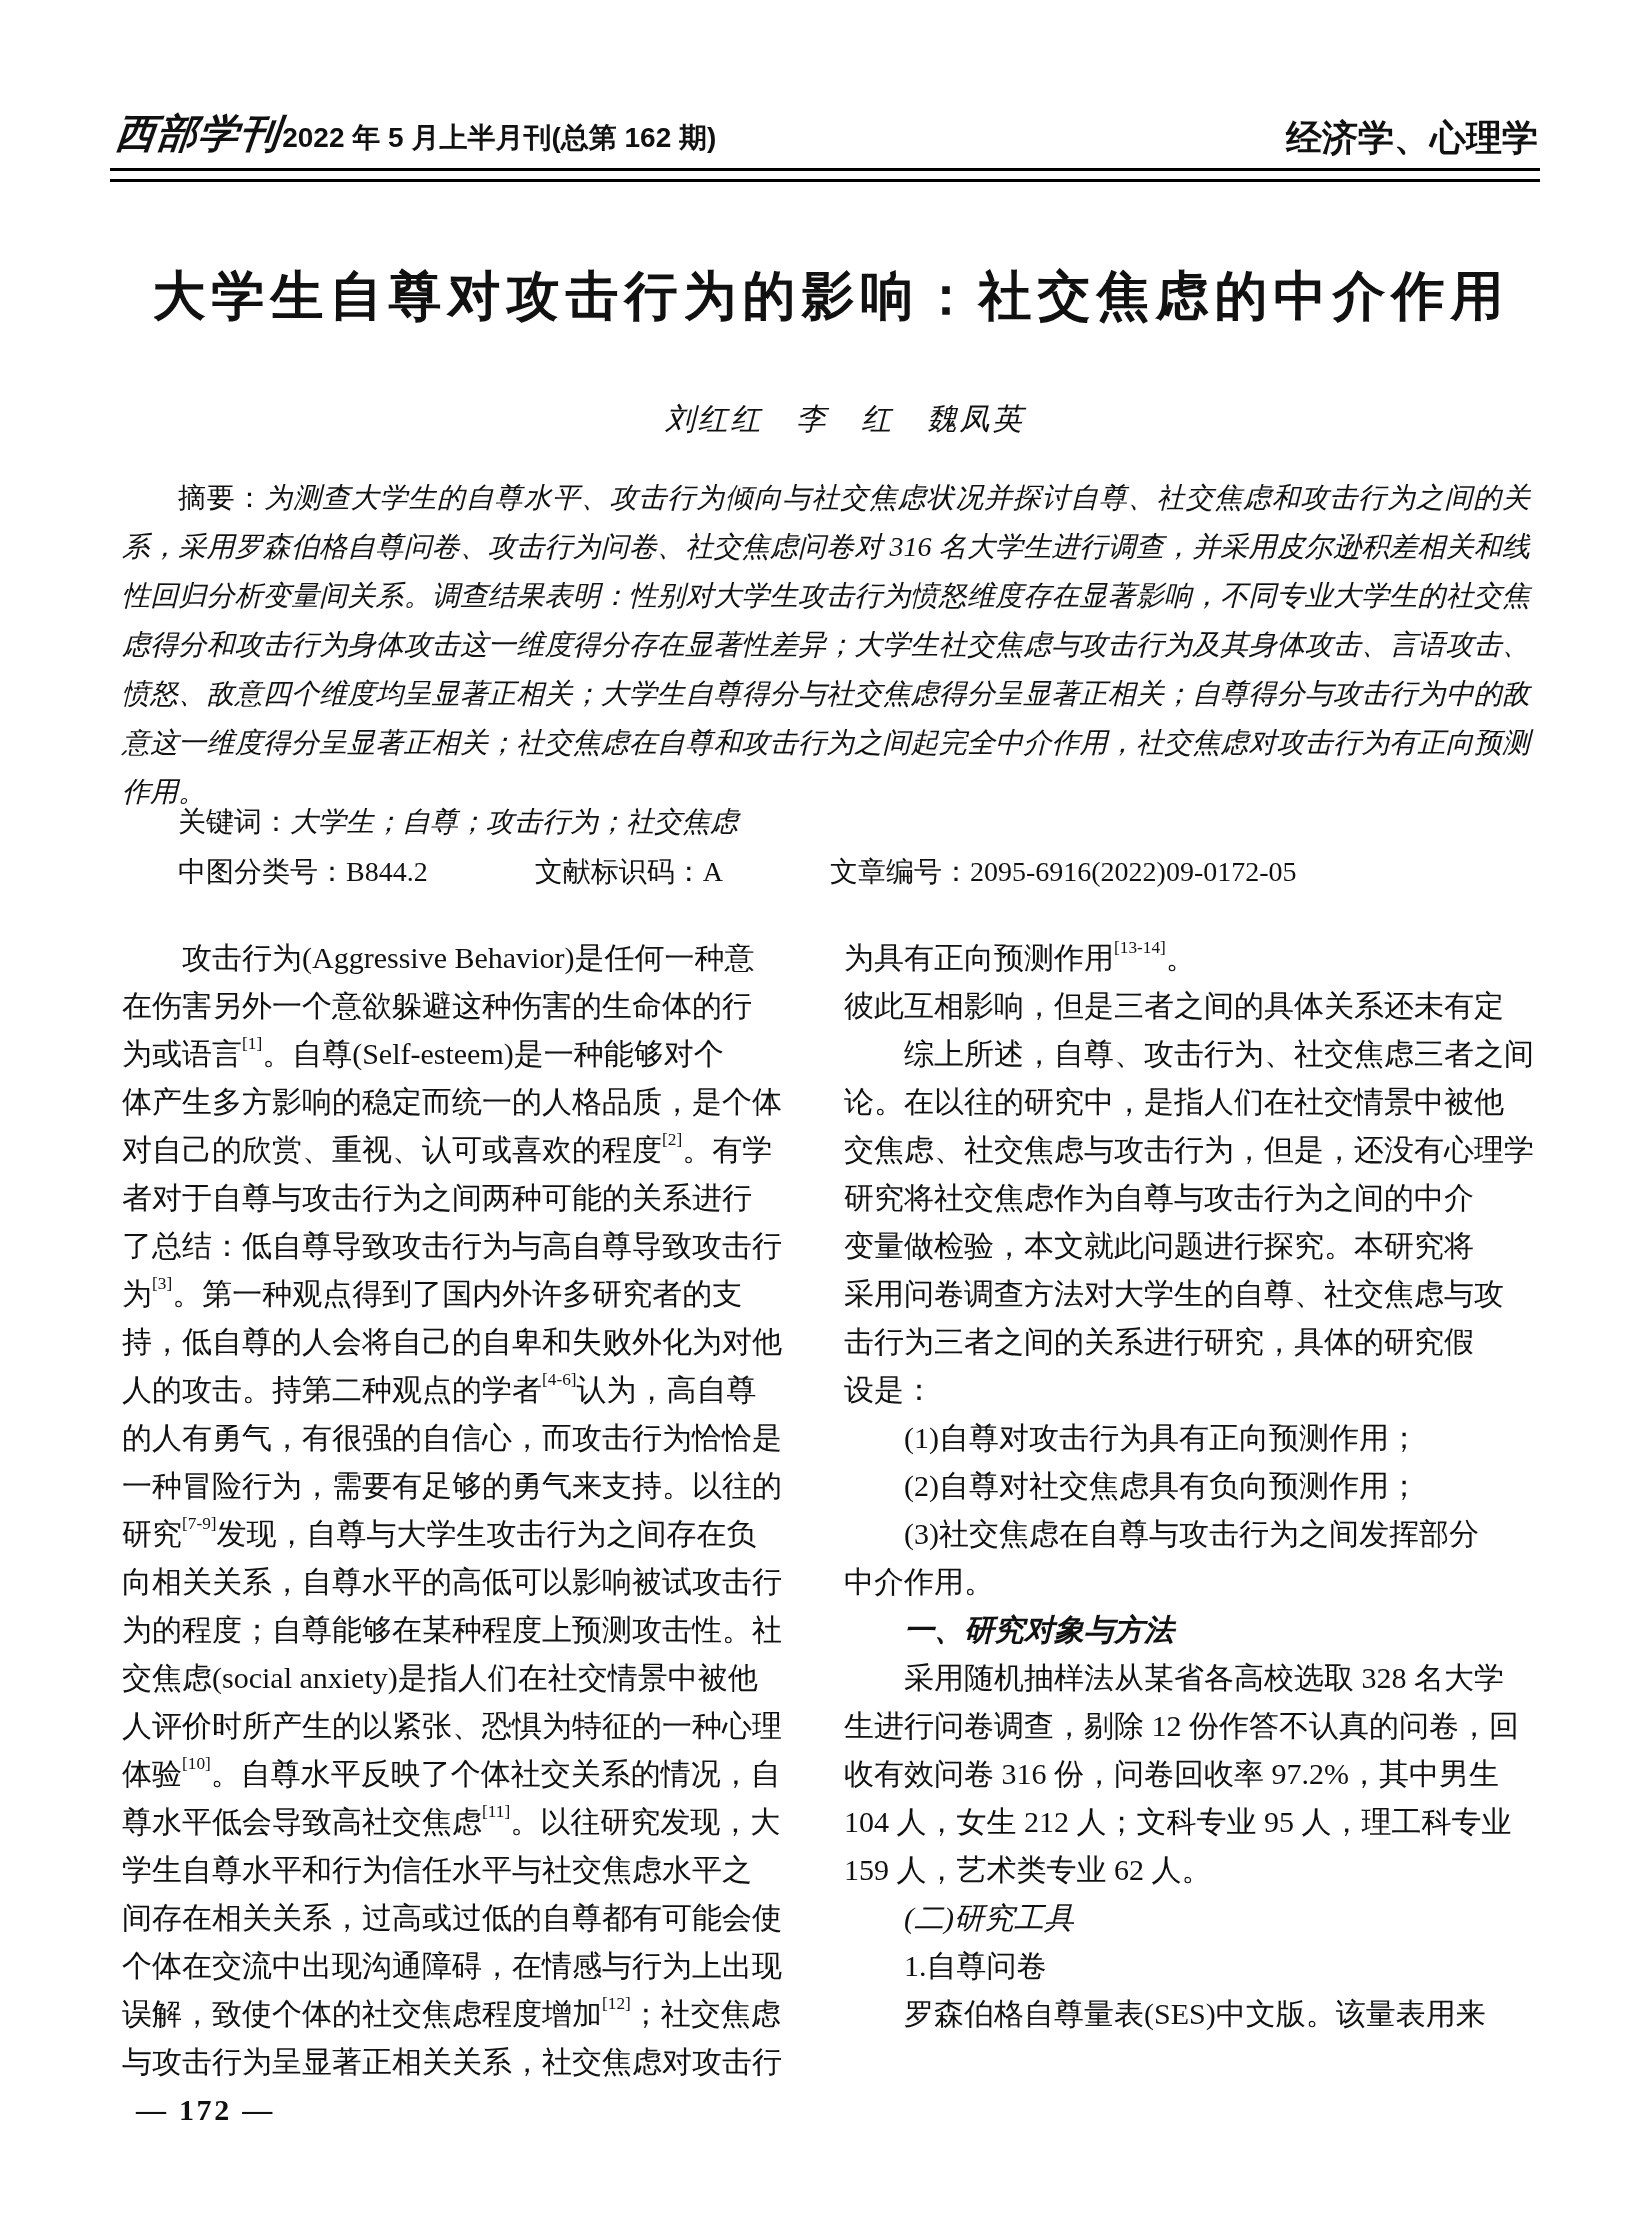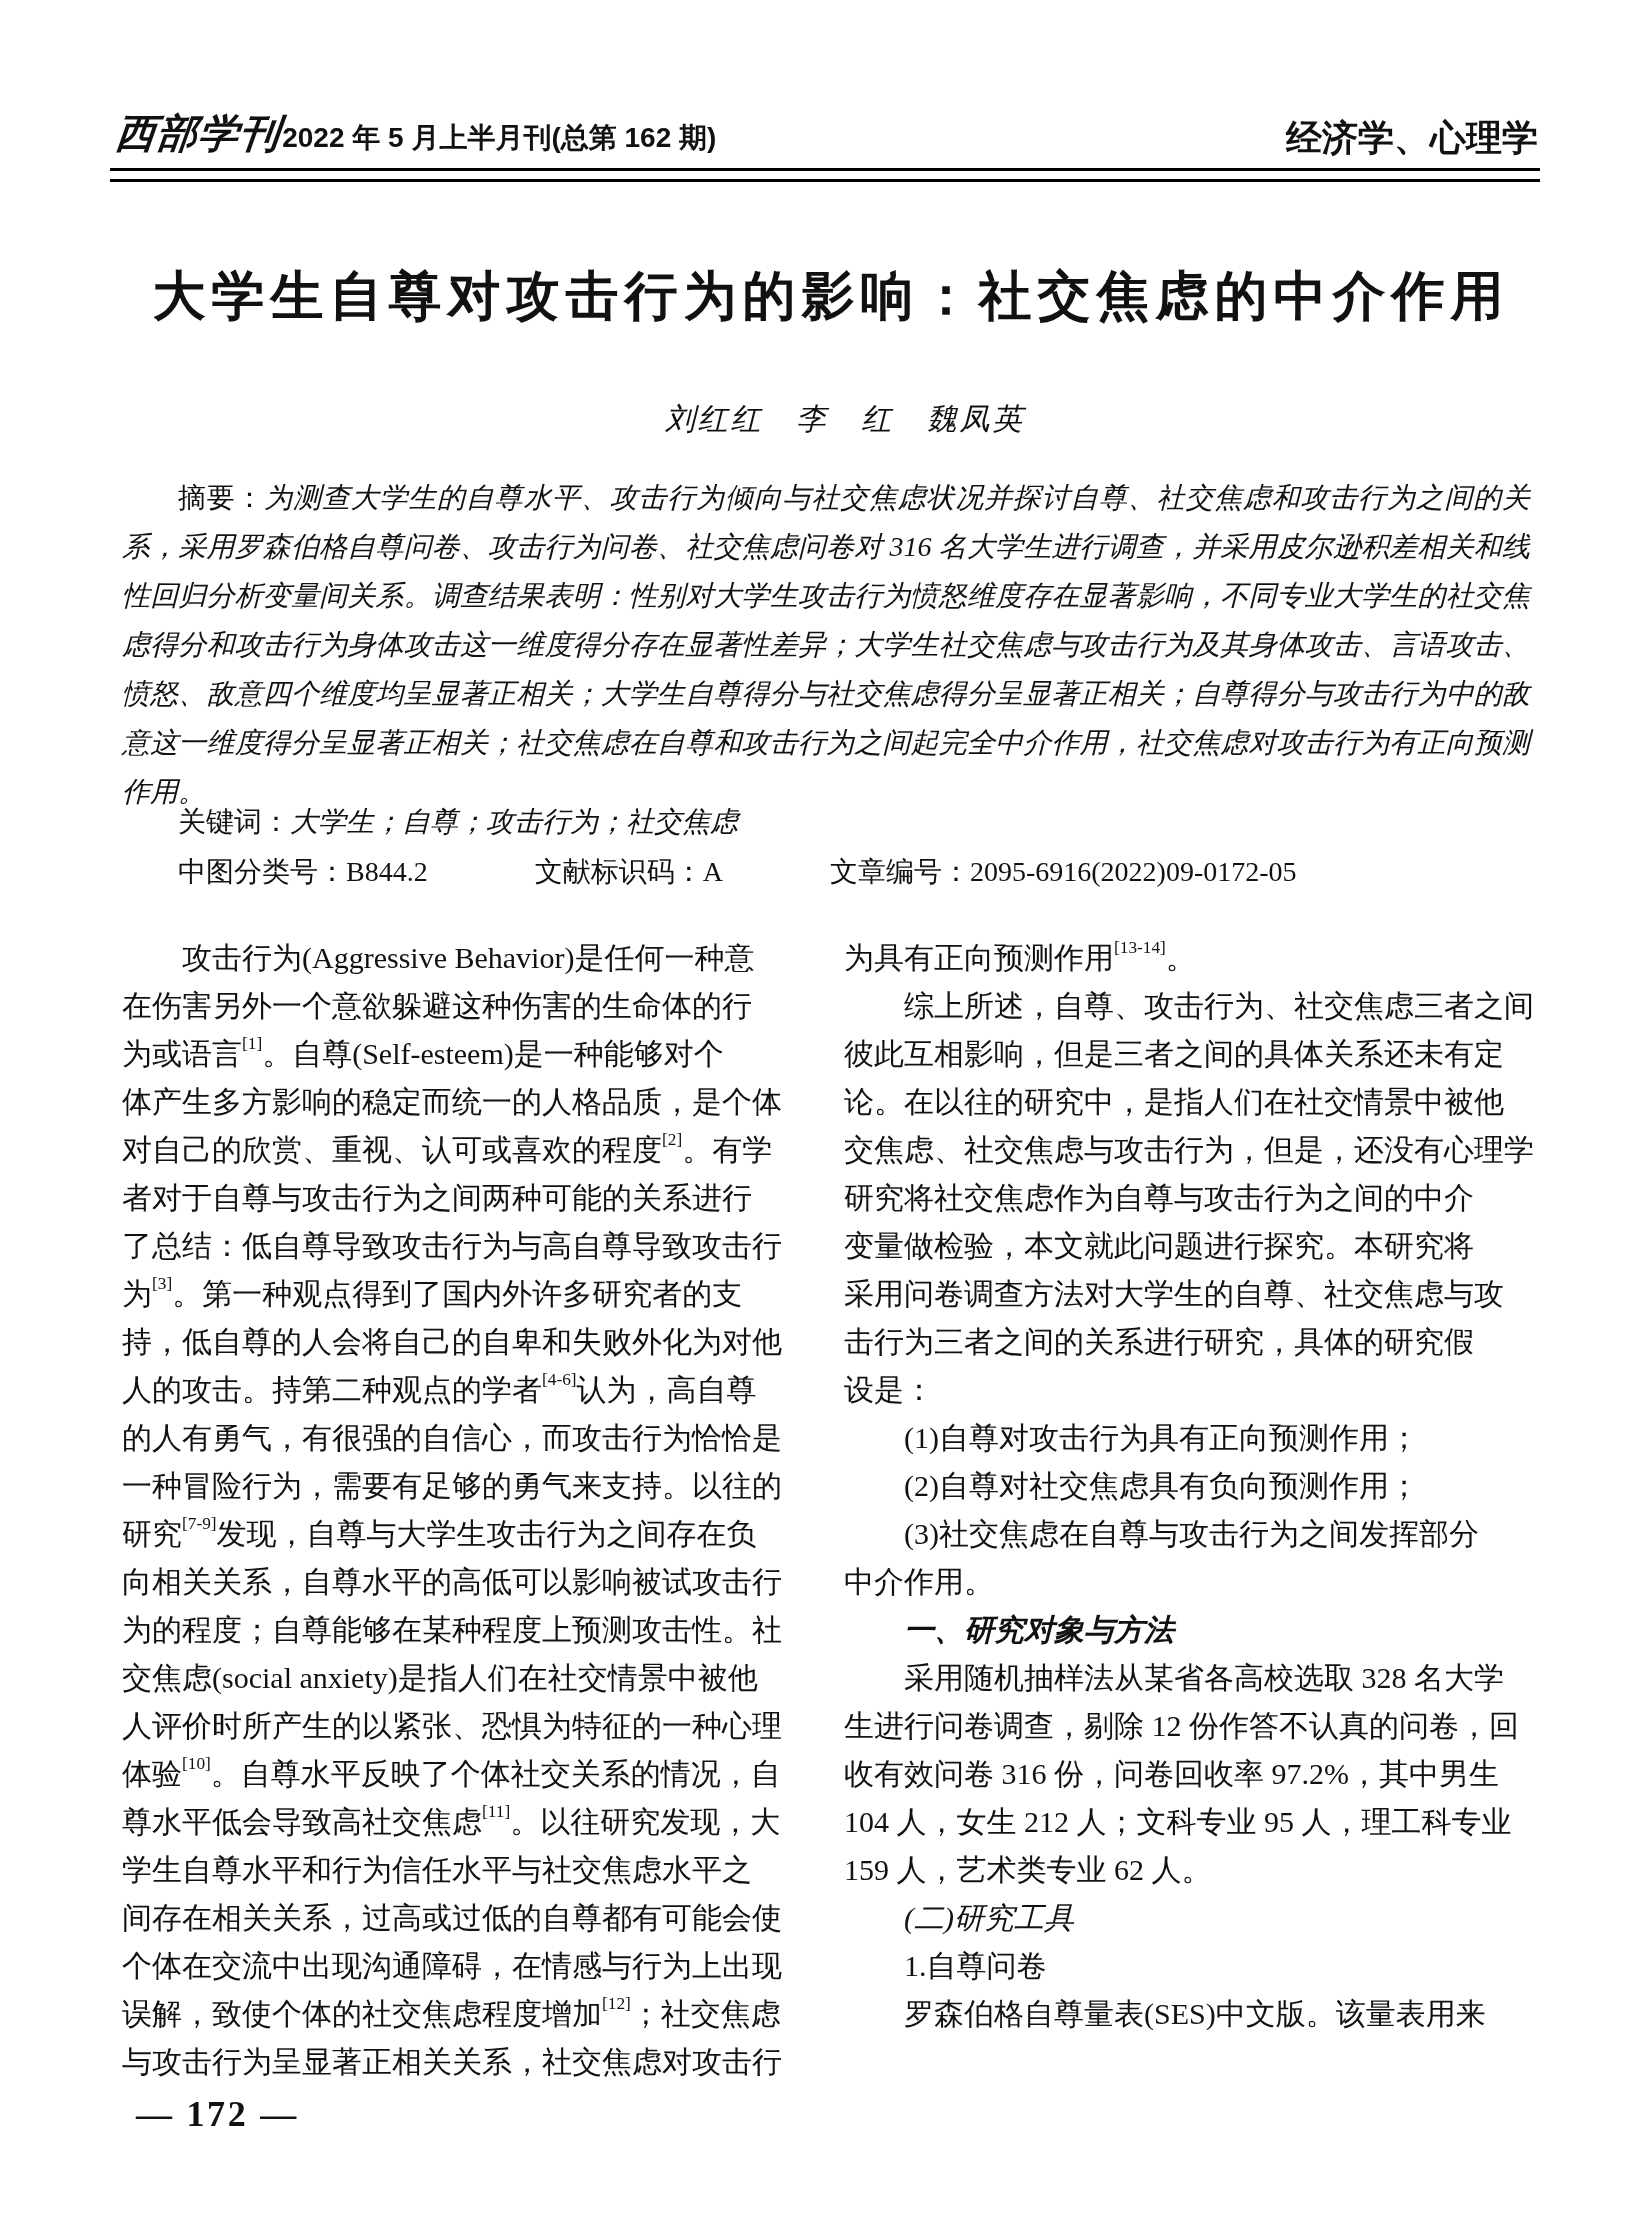--- a/index.html
+++ b/index.html
@@ -90,21 +90,21 @@
   .heading1 {
     font-family:"Liberation Sans", sans-serif;
     font-weight:bold;
     font-style:italic;
   }
   .kaiti { font-style:italic; }
 
   
   .page-number {
     position:absolute; left:136px; top:2093px;
-    font-size:36px; font-weight:bold; letter-spacing:2.7px;
+    font-size:30px; font-weight:bold; letter-spacing:2.7px;
     white-space:nowrap;
   }
 </style>
 </head>
 <body>
 
 <div class="page">
 
   <div class="header-left">
     <span class="journal-logo">西部学刊</span>
@@ -151,22 +151,22 @@
       <div class="bline">体验<sup>[10]</sup>。自尊水平反映了个体社交关系的情况，自</div>
       <div class="bline">尊水平低会导致高社交焦虑<sup>[11]</sup>。以往研究发现，大</div>
       <div class="bline">学生自尊水平和行为信任水平与社交焦虑水平之</div>
       <div class="bline">间存在相关关系，过高或过低的自尊都有可能会使</div>
       <div class="bline">个体在交流中出现沟通障碍，在情感与行为上出现</div>
       <div class="bline">误解，致使个体的社交焦虑程度增加<sup>[12]</sup>；社交焦虑</div>
       <div class="bline">与攻击行为呈显著正相关关系，社交焦虑对攻击行</div>
     </div>
   <div class="col col-right" id="col-right">
       <div class="bline">为具有正向预测作用<sup>[13-14]</sup>。</div>
+      <div class="bline">彼此互相影响，但是三者之间的具体关系还未有定</div>
       <div class="bline">　　综上所述，自尊、攻击行为、社交焦虑三者之间</div>
-      <div class="bline">彼此互相影响，但是三者之间的具体关系还未有定</div>
       <div class="bline">论。在以往的研究中，是指人们在社交情景中被他</div>
       <div class="bline">交焦虑、社交焦虑与攻击行为，但是，还没有心理学</div>
       <div class="bline">研究将社交焦虑作为自尊与攻击行为之间的中介</div>
       <div class="bline">变量做检验，本文就此问题进行探究。本研究将</div>
       <div class="bline">采用问卷调查方法对大学生的自尊、社交焦虑与攻</div>
       <div class="bline">击行为三者之间的关系进行研究，具体的研究假</div>
       <div class="bline">设是：</div>
       <div class="bline">　　(1)自尊对攻击行为具有正向预测作用；</div>
       <div class="bline">　　(2)自尊对社交焦虑具有负向预测作用；</div>
       <div class="bline">　　(3)社交焦虑在自尊与攻击行为之间发挥部分</div>

